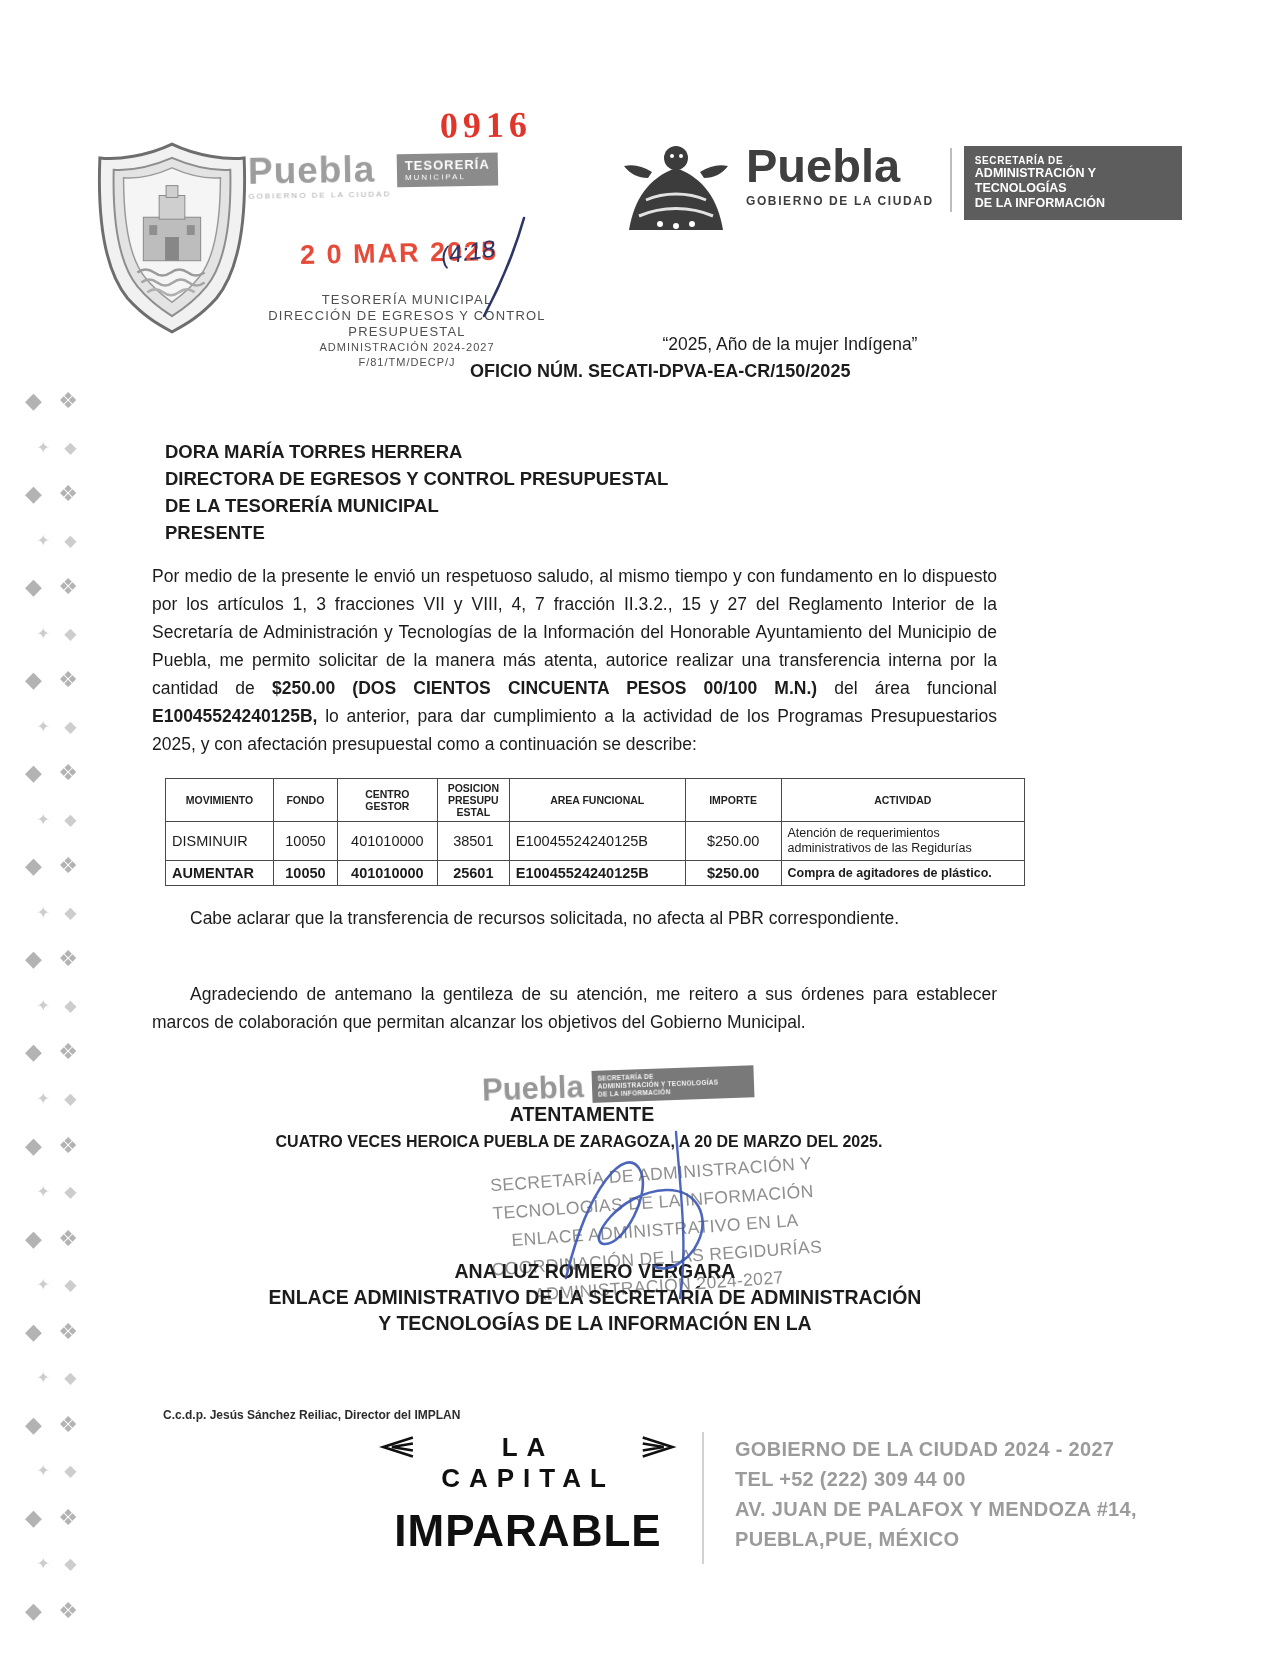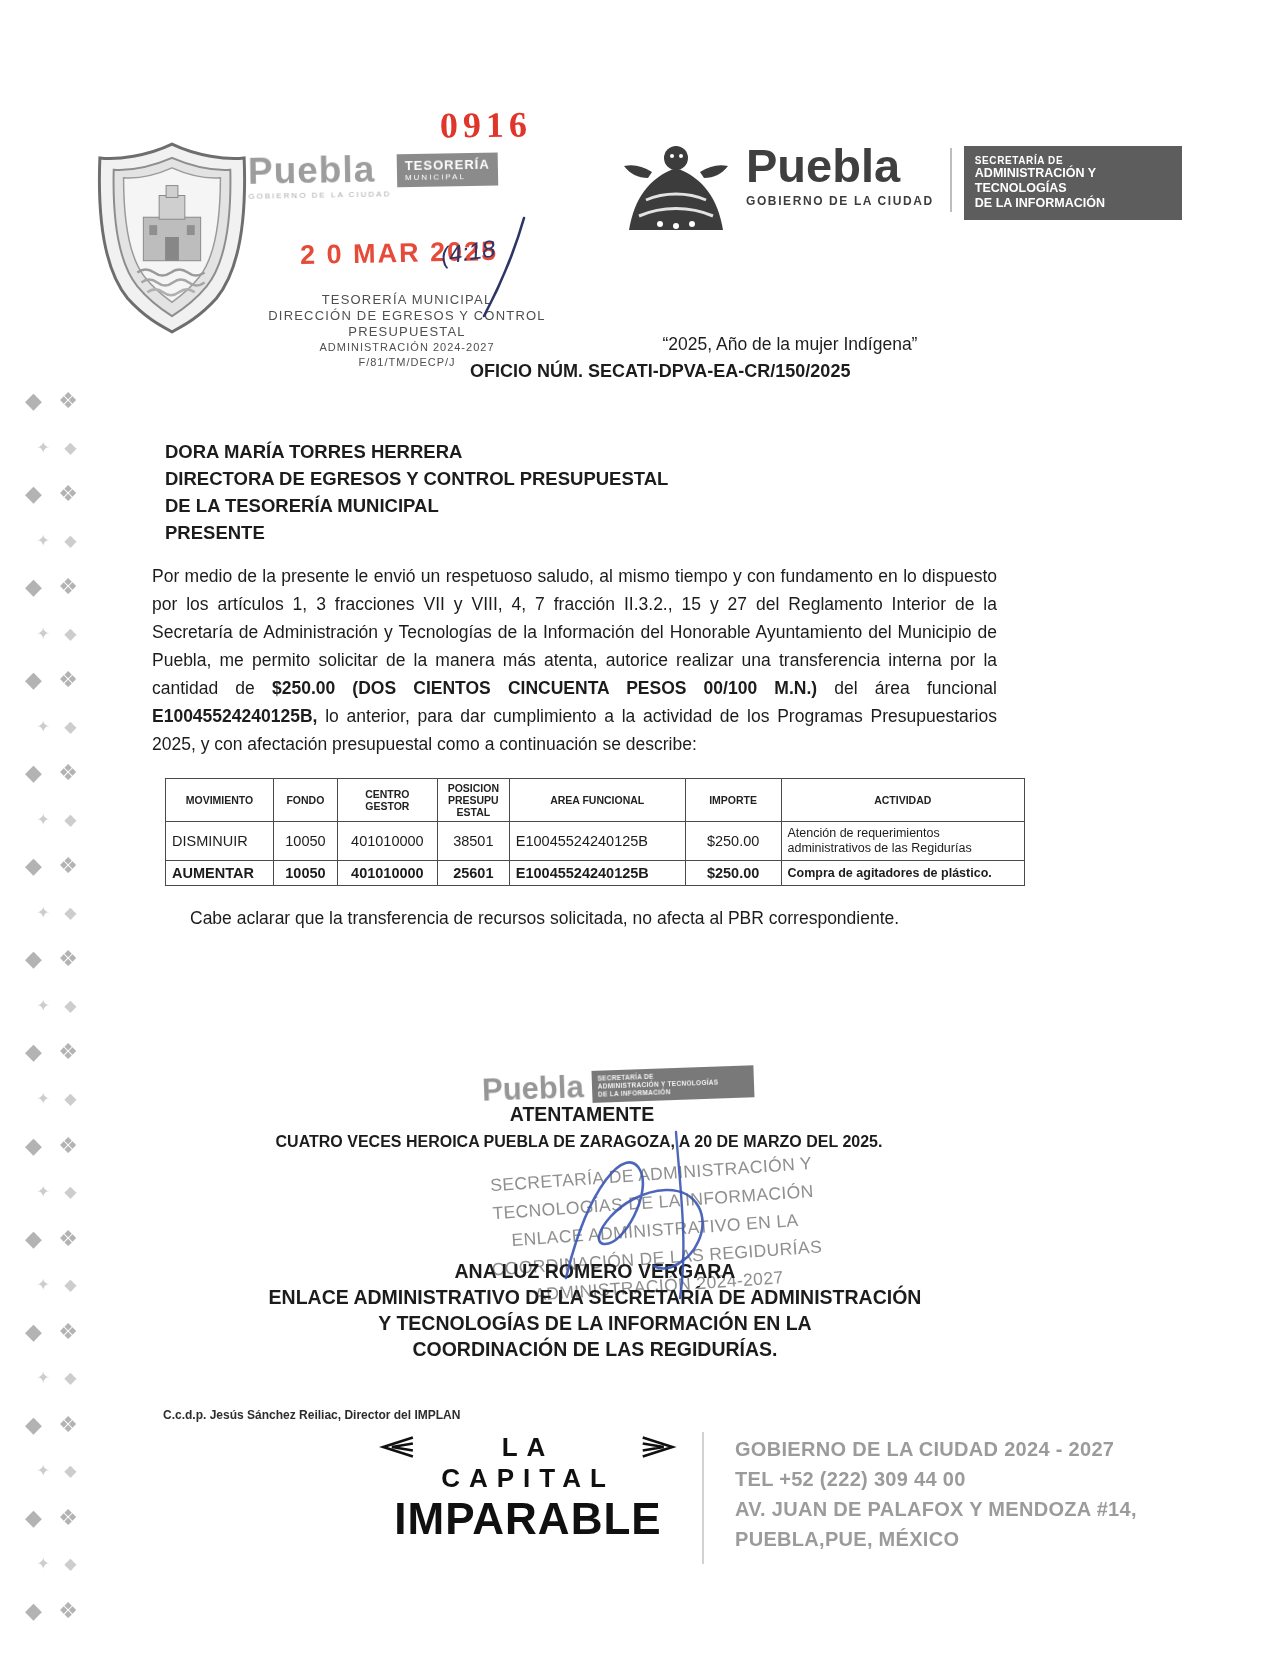--- a/index.html
+++ b/index.html
@@ -83,21 +83,21 @@
              font-size:16px;font-weight:700;line-height:27px;z-index:2;}
   .sig-name{position:absolute;left:185px;top:1258px;width:820px;text-align:center;
             font-size:19.5px;font-weight:700;line-height:26px;z-index:2;}
   .sig-svg{position:absolute;left:548px;top:1126px;z-index:3;}
 
   
   .cc{position:absolute;left:163px;top:1408px;font-size:12px;font-weight:700;color:#2d2d2d;}
   .footer-left{position:absolute;left:378px;top:1432px;width:300px;text-align:center;}
   .fl-top{display:flex;align-items:flex-start;justify-content:center;gap:8px;}
   .fl-capital{font-size:26px;font-weight:800;letter-spacing:9px;color:#101010;}
-  .fl-imparable{font-size:44px;font-weight:900;letter-spacing:1px;color:#101010;margin-top:0px;}
+  .fl-imparable{font-size:44px;font-weight:900;letter-spacing:1px;color:#101010;margin-top:12px;}
   .footer-rule{position:absolute;left:702px;top:1432px;width:2px;height:132px;background:#d2d2d2;}
   .footer-right{position:absolute;left:735px;top:1434px;width:480px;font-size:20px;font-weight:700;
                 color:#9b9b9b;line-height:30px;letter-spacing:.3px;}
 </style>
 </head>
 <body>
 
 <div class="page">
 
   <div class="orn">
@@ -251,20 +251,21 @@
           <td class="c">25601</td>
           <td>E10045524240125B</td>
           <td class="c">$250.00</td>
           <td class="act">Compra de agitadores de plástico.</td>
         </tr>
       </tbody>
     </table>
   </div>
 
   <p class="p p2">Cabe aclarar que la transferencia de recursos solicitada, no afecta al PBR correspondiente.</p>
+  <p class="p p3">Agradeciendo de antemano la gentileza de su atención, me reitero a sus órdenes para establecer marcos de colaboración que permitan alcanzar los objetivos del Gobierno Municipal.</p>
 
   <div class="mini-stamp">
     <div class="ms-brand">Puebla</div>
     <div class="ms-badge">
       <div>SECRETARÍA DE</div>
       <div>ADMINISTRACIÓN Y TECNOLOGÍAS</div>
       <div>DE LA INFORMACIÓN</div>
     </div>
   </div>
 
@@ -281,21 +282,20 @@
 
   <svg class="sig-svg" width="210" height="190" viewBox="0 0 210 190">
     <path d="M18,152 C40,60 78,18 92,44 C104,66 76,120 56,118 C38,116 70,66 118,64 C150,63 162,92 150,116 C142,134 120,148 106,140" fill="none" stroke="#3a55b4" stroke-width="2.6" stroke-linecap="round" opacity=".9"></path>
     <path d="M128,6 C132,60 140,120 132,172" fill="none" stroke="#3a55b4" stroke-width="2.4" stroke-linecap="round" opacity=".9"></path>
   </svg>
 
   <div class="sig-name">
     <div>ANA LUZ ROMERO VERGARA</div>
     <div>ENLACE ADMINISTRATIVO DE LA SECRETARÍA DE ADMINISTRACIÓN</div>
     <div>Y TECNOLOGÍAS DE LA INFORMACIÓN EN LA</div>
-    <div>COORDINACIÓN DE LAS REGIDURÍAS.</div>
   </div>
 
   <div class="cc">C.c.d.p. Jesús Sánchez Reiliac, Director del IMPLAN</div>
 
   <div class="footer-left">
     <div class="fl-top">
       <svg width="42" height="30" viewBox="0 0 42 30">
         <path d="M40,4 L6,15 L40,26 M40,11 L16,15 L40,19" fill="none" stroke="#101010" stroke-width="3"></path>
       </svg>
       <span class="fl-capital">LA CAPITAL</span>

